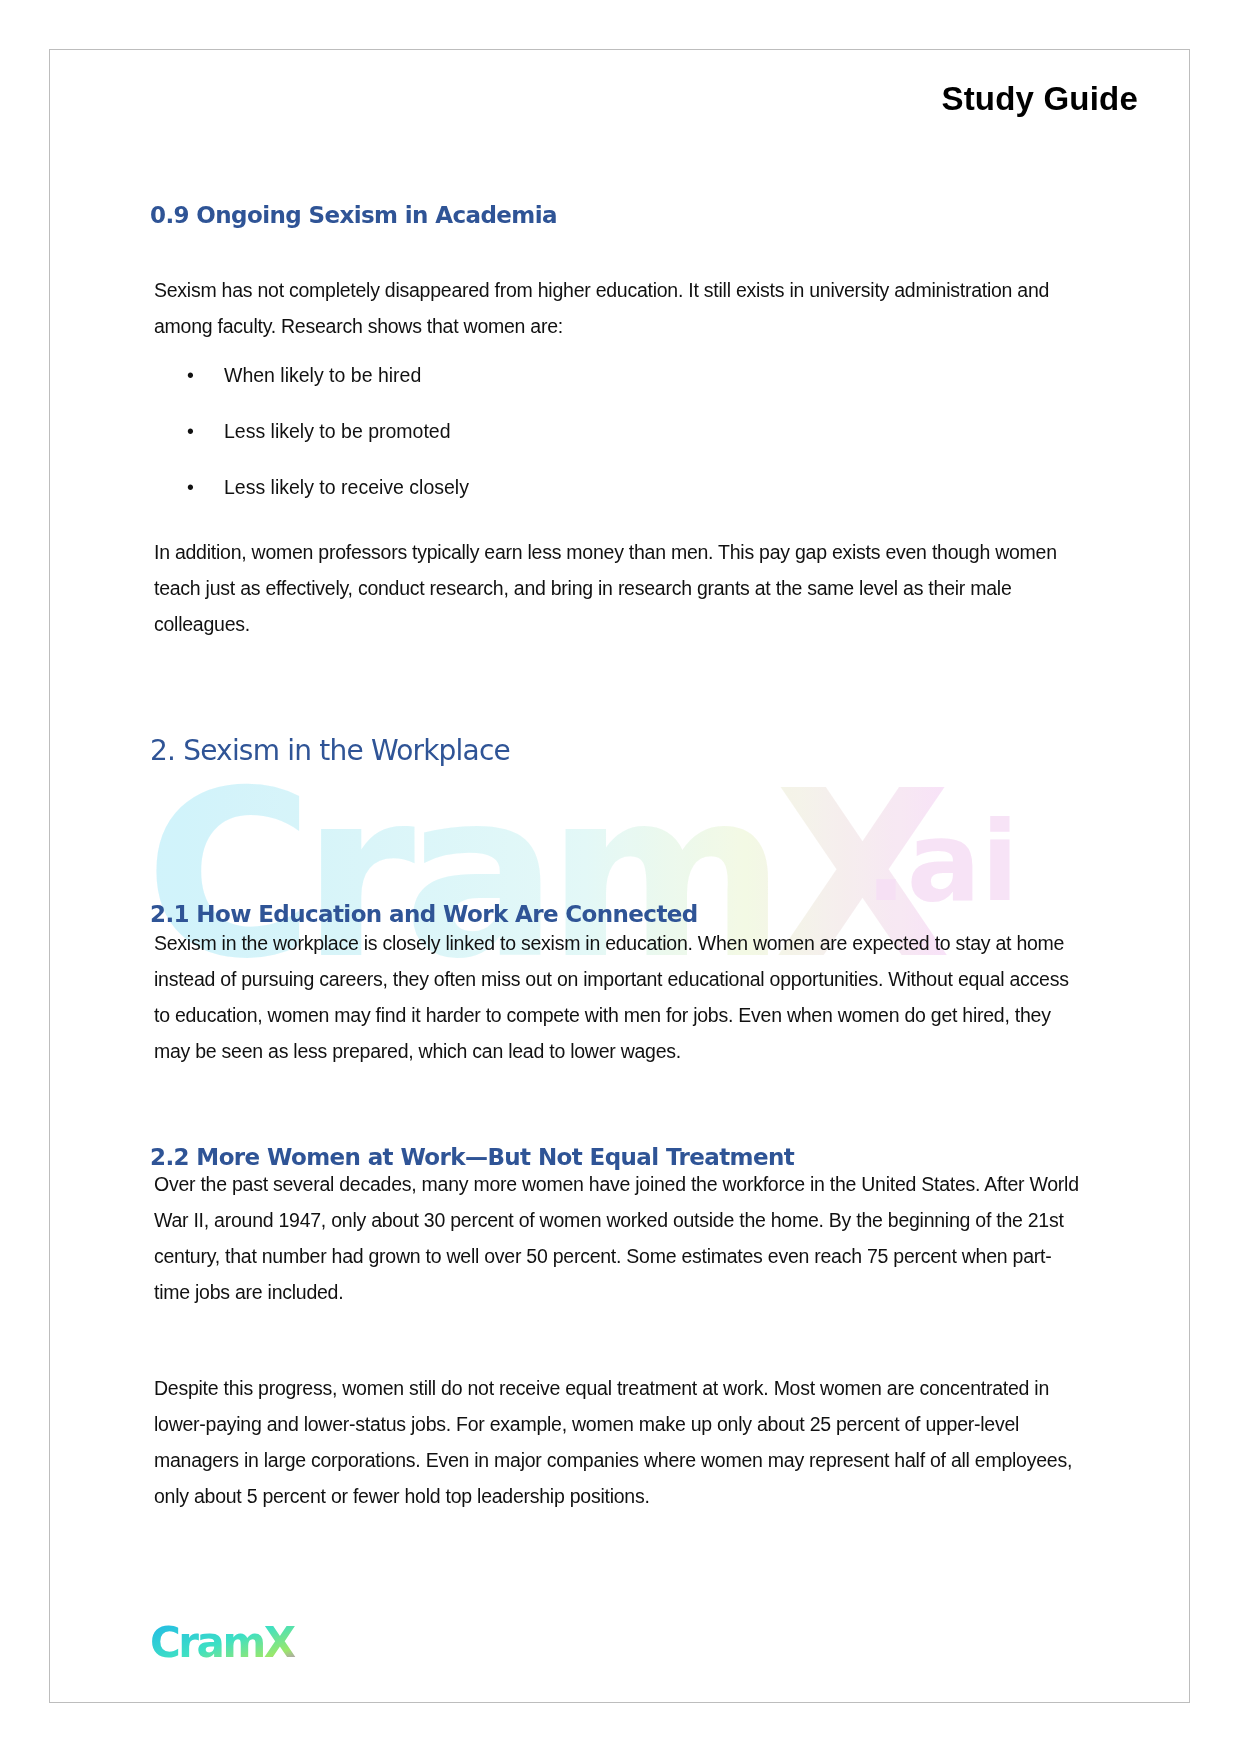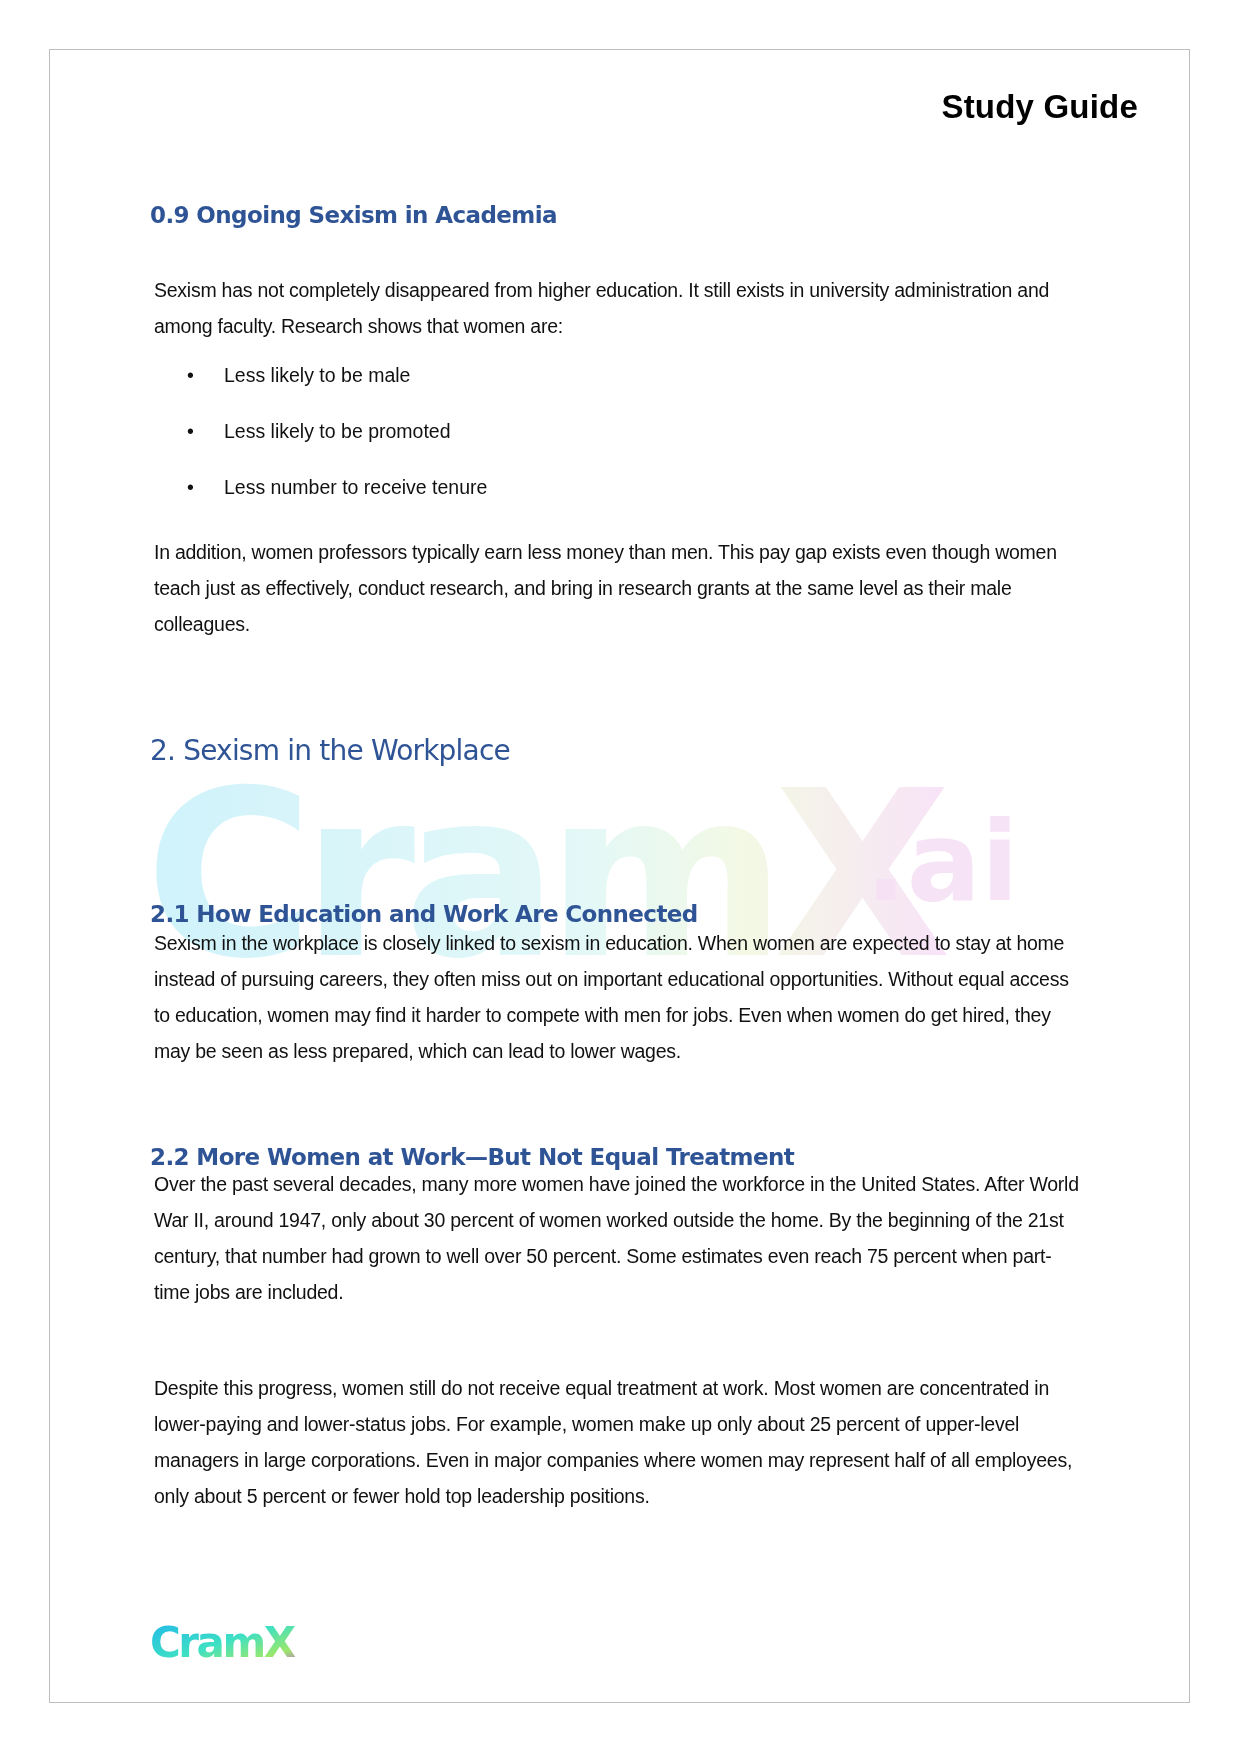--- a/index.html
+++ b/index.html
@@ -2,21 +2,21 @@
 <html><head>
 <meta charset="utf-8">
 <style>
   html, body { margin: 0; padding: 0; background: #ffffff; }
   body { width: 1241px; height: 1754px; position: relative; overflow: hidden; }
   .page {
     position: absolute; left: 49px; top: 49px; width: 1141px; height: 1654px;
     border: 1.5px solid #bdbdbd; box-sizing: border-box; background: #fff;
   }
   .header-title {
-    position: absolute; right: 103px; top: 88px;
+    position: absolute; right: 103px; top: 80px;
     font-family: "Liberation Sans", sans-serif; font-weight: bold;
     font-size: 33px; color: #000; letter-spacing: 0.2px;
   }
   .content { position: absolute; left: 150px; top: 0; width: 930px; }
   .h2 {
     position: absolute; left: 0;
     font-family: "DejaVu Sans", sans-serif; font-weight: bold;
     font-size: 23px; color: #2f5496; letter-spacing: -0.6px; white-space: nowrap;
   }
   .h1 {
@@ -65,29 +65,29 @@
   <div class="header-title">Study Guide</div>
 
   <div class="content">
 
     <div class="h2" style="top:202px;">0.9 Ongoing Sexism in Academia</div>
     <p class="para" style="top:268px;">Sexism has not completely disappeared from higher education. It still exists in university administration and among faculty. Research shows that women are:</p>
 
     <ul class="bullets">
       <li class="bullet" style="top:364px;">
         <span class="dot">•</span>
-        <span class="txt">Less likely to be male</span>
+        <span class="txt">When likely to be hired</span>
       </li>
       <li class="bullet" style="top:420px;">
         <span class="dot">•</span>
         <span class="txt">Less likely to be promoted</span>
       </li>
       <li class="bullet" style="top:476px;">
         <span class="dot">•</span>
-        <span class="txt">Less number to receive tenure</span>
+        <span class="txt">Less likely to receive closely</span>
       </li>
     </ul>
 
     <p class="para" style="top:530px;">In addition, women professors typically earn less money than men. This pay gap exists even though women teach just as effectively, conduct research, and bring in research grants at the same level as their male colleagues.</p>
 
     <div class="h1" style="top:717px;">2. Sexism in the Workplace</div>
 
     <div class="h2" style="top:853px;margin-top:48px;">2.1 How Education and Work Are Connected</div>
     <p class="para" style="top:921px;">Sexism in the workplace is closely linked to sexism in education. When women are expected to stay at home instead of pursuing careers, they often miss out on important educational opportunities. Without equal access to education, women may find it harder to compete with men for jobs. Even when women do get hired, they may be seen as less prepared, which can lead to lower wages.</p>
 

